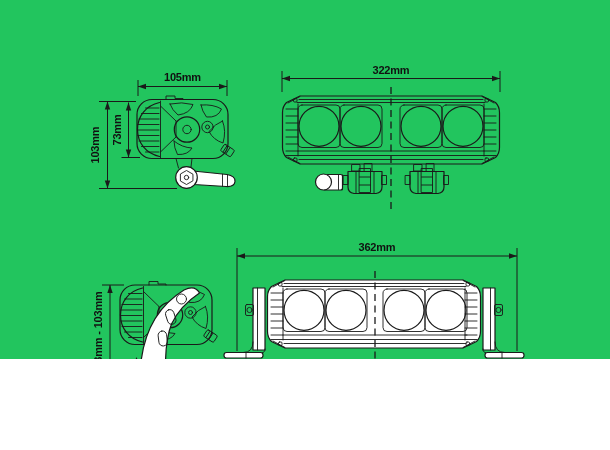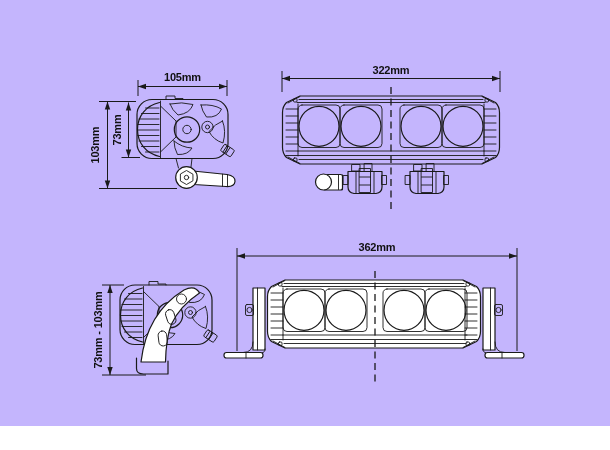--- a/index.html
+++ b/index.html
@@ -1,16 +1,16 @@
 <!DOCTYPE html>
 <html><head>
 <meta charset="utf-8">
 <style>
   html,body{margin:0;padding:0;background:#ffffff;}
-  .canvas{position:relative;width:610px;height:426px;background:#c4b5fd;overflow:hidden;
+  .canvas{position:relative;width:610px;height:359px;background:#22c55e;overflow:hidden;
           font-family:"Liberation Sans",sans-serif;}
   svg{position:absolute;left:0;top:0;}
   .ln{fill:none;stroke:#1a1a1a;stroke-width:1.2;stroke-linejoin:round;stroke-linecap:round;}
   .thin{fill:none;stroke:#1a1a1a;stroke-width:0.9;stroke-linejoin:round;stroke-linecap:round;}
   .wfill{fill:#ffffff;stroke:#1a1a1a;stroke-width:1.2;stroke-linejoin:round;}
   .dimline{fill:none;stroke:#1a1a1a;stroke-width:1;}
   .arrow{fill:#1a1a1a;stroke:none;}
   .dash{fill:none;stroke:#1a1a1a;stroke-width:1.3;stroke-dasharray:7 4.5;}
   .dimtext{font-family:"Liberation Sans",sans-serif;font-weight:700;font-size:11px;
            letter-spacing:-0.2px;fill:#111111;}

